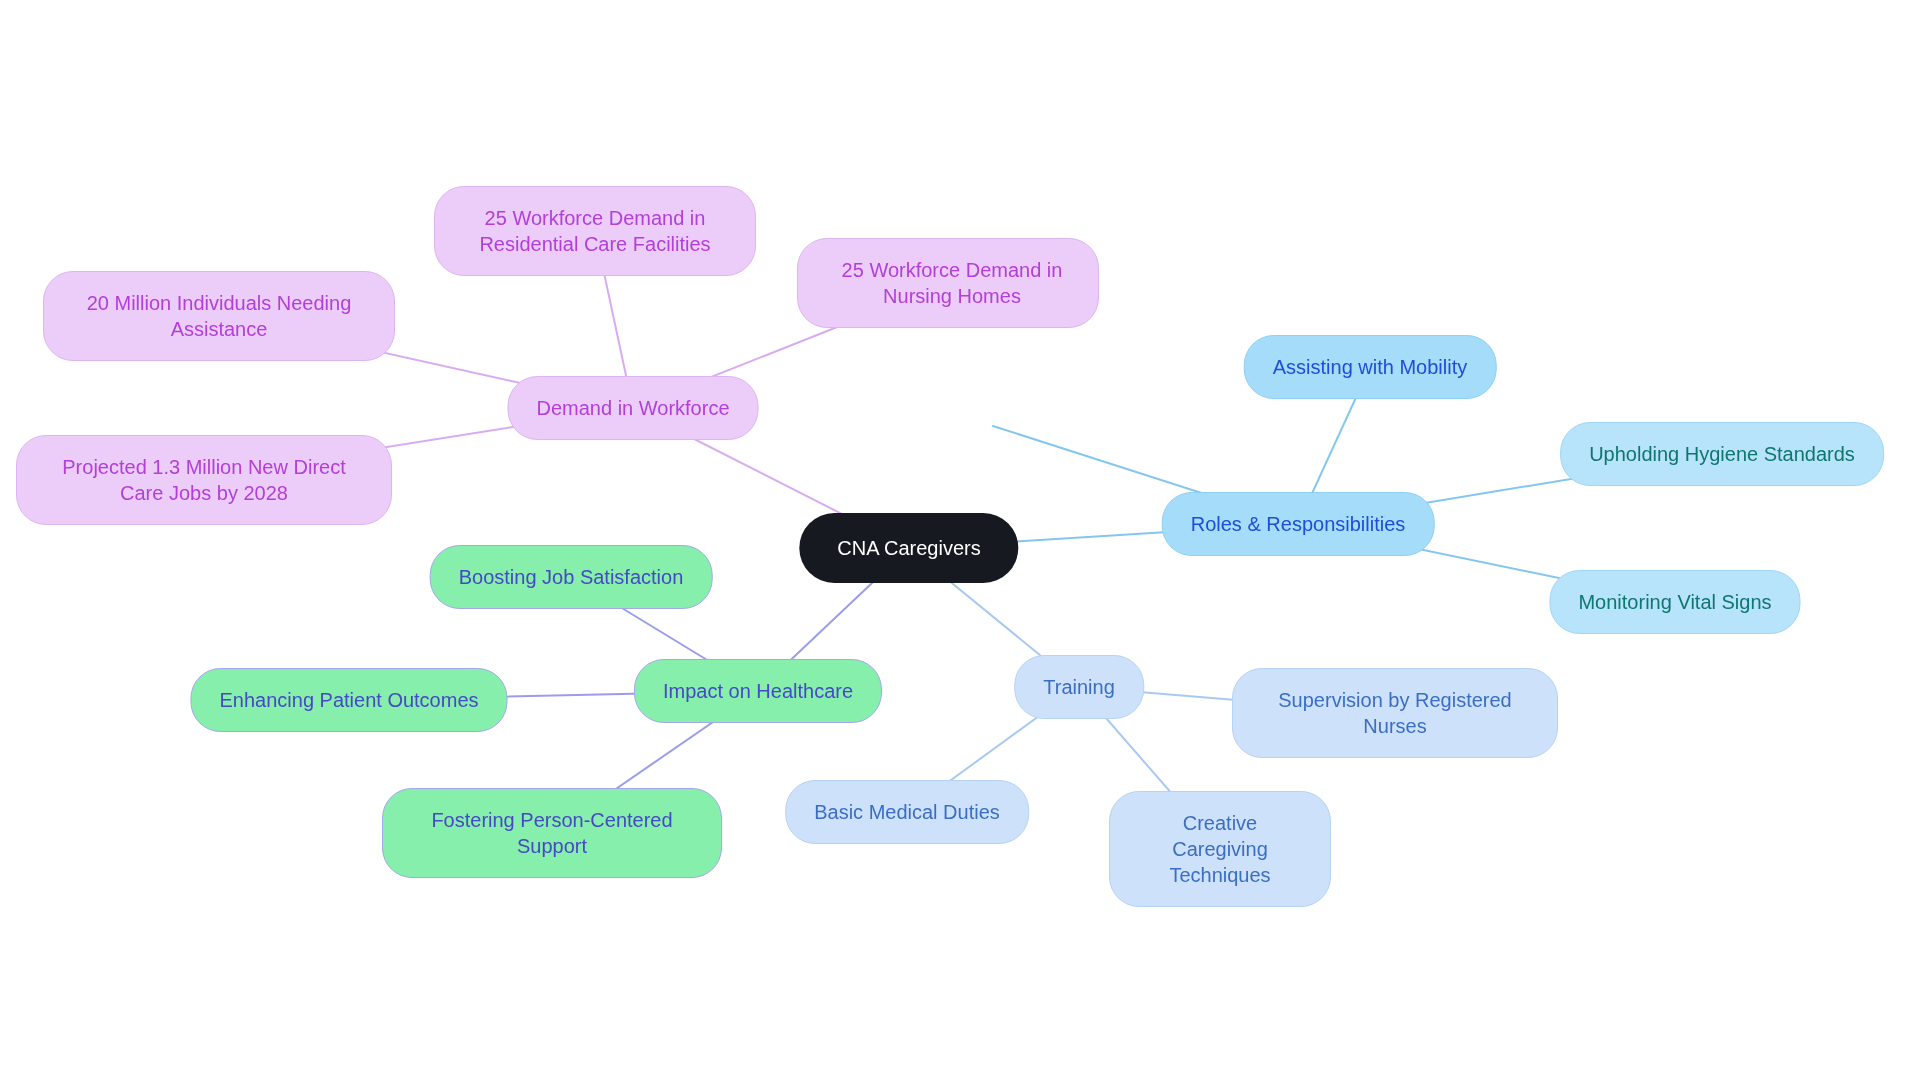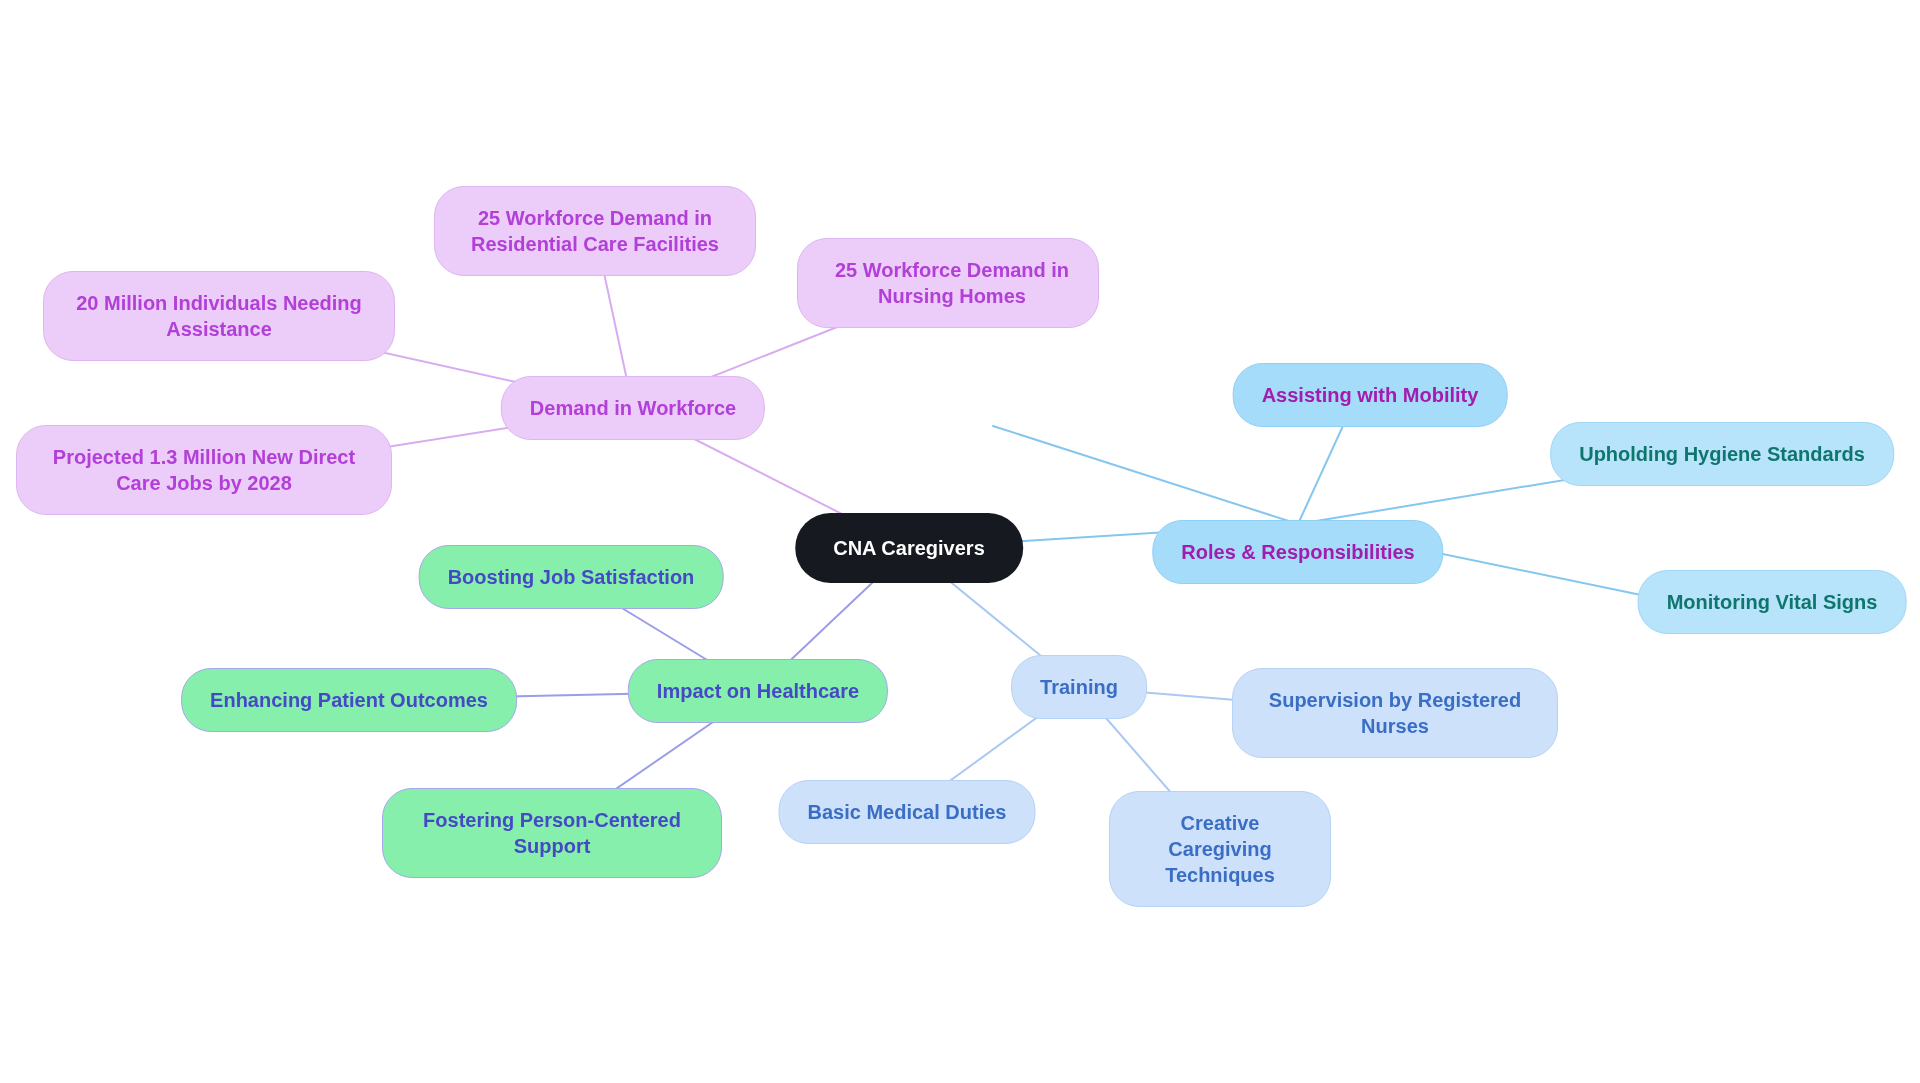--- a/index.html
+++ b/index.html
@@ -38,40 +38,38 @@
     z-index: 1;
     display: flex;
     align-items: center;
     text-align: center;
     box-sizing: border-box;
     border-radius: 30px;
     font-size: 20px;
     line-height: 1.3;
     padding: 18px 28px;
     cursor: default;
-    font-weight: bold;
   }
   .nowrap { white-space: nowrap; }
 
   .c-center {
     background: #16191f;
     color: #ffffff;
     border-radius: 36px;
     padding: 22px 38px;
   }
   .c-demand {
     background: #ecccf8;
     border: 1.5px solid #ddb6f1;
     color: #b23fd8;
   }
   .c-roles {
     background: #a5dcfa;
     border: 1.5px solid #8fd0f5;
-    color: #a21caf;
-    margin-top: 28px;
+    color: #1d4ed8;
   }
   .c-roles-light {
     background: #b7e3fb;
     border: 1.5px solid #9fd6f7;
     color: #0f766e;
   }
   .c-impact {
     background: #86efac;
     border: 1.5px solid #a4a7ec;
     color: #4549c5;
@@ -117,34 +115,34 @@
   </div>
   <div class="node c-demand" style="left:595px; top:231px; width:322px;">
     <span>25 Workforce Demand in Residential Care Facilities</span>
   </div>
   <div class="node c-demand" style="left:219px; top:316px; width:352px;">
     <span>20 Million Individuals Needing Assistance</span>
   </div>
   <div class="node c-demand" style="left:948px; top:283px; width:302px;padding-left:36px;">
     <span>25 Workforce Demand in Nursing Homes</span>
   </div>
-  <div class="node c-demand" style="left:204px; top:470px; width:376px;">
+  <div class="node c-demand" style="left:204px; top:480px; width:376px;">
     <span>Projected 1.3 Million New Direct Care Jobs by 2028</span>
   </div>
 
   <div class="node c-roles nowrap" style="left:1298px; top:524px;">
     <span>Roles &amp; Responsibilities</span>
   </div>
   <div class="node c-roles nowrap" style="left:1370px; top:367px;">
     <span>Assisting with Mobility</span>
   </div>
   <div class="node c-roles-light nowrap" style="left:1722px; top:454px;">
     <span>Upholding Hygiene Standards</span>
   </div>
-  <div class="node c-roles-light nowrap" style="left:1772px; top:602px;">
+  <div class="node c-roles-light nowrap" style="left:1675px; top:602px;">
     <span>Monitoring Vital Signs</span>
   </div>
 
   <div class="node c-impact nowrap" style="left:758px; top:691px;">
     <span>Impact on Healthcare</span>
   </div>
   <div class="node c-impact nowrap" style="left:571px; top:577px;">
     <span>Boosting Job Satisfaction</span>
   </div>
   <div class="node c-impact nowrap" style="left:349px; top:700px;">

